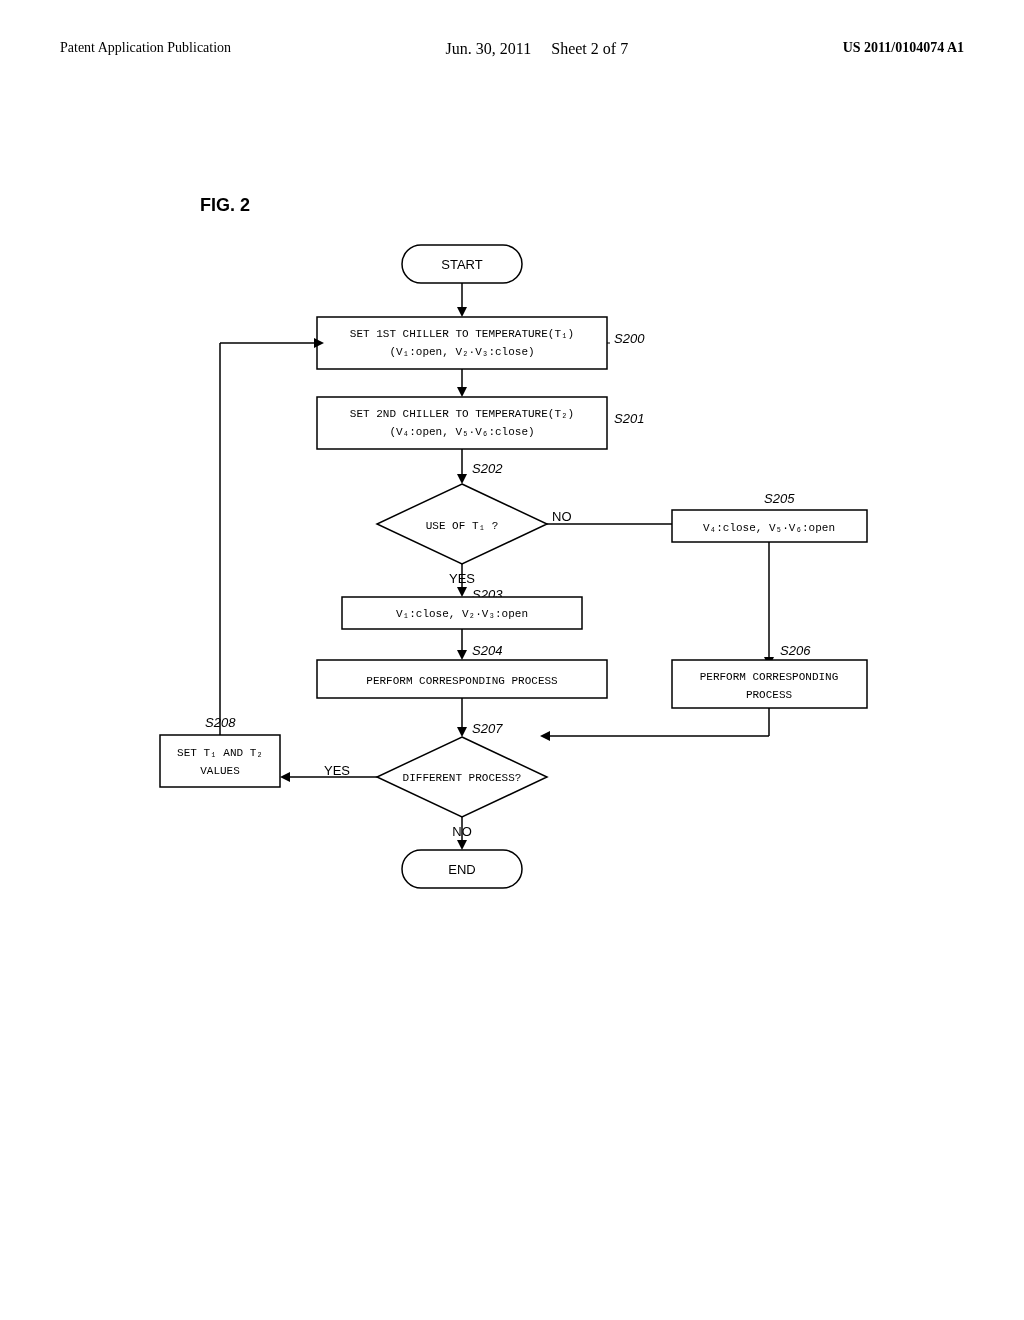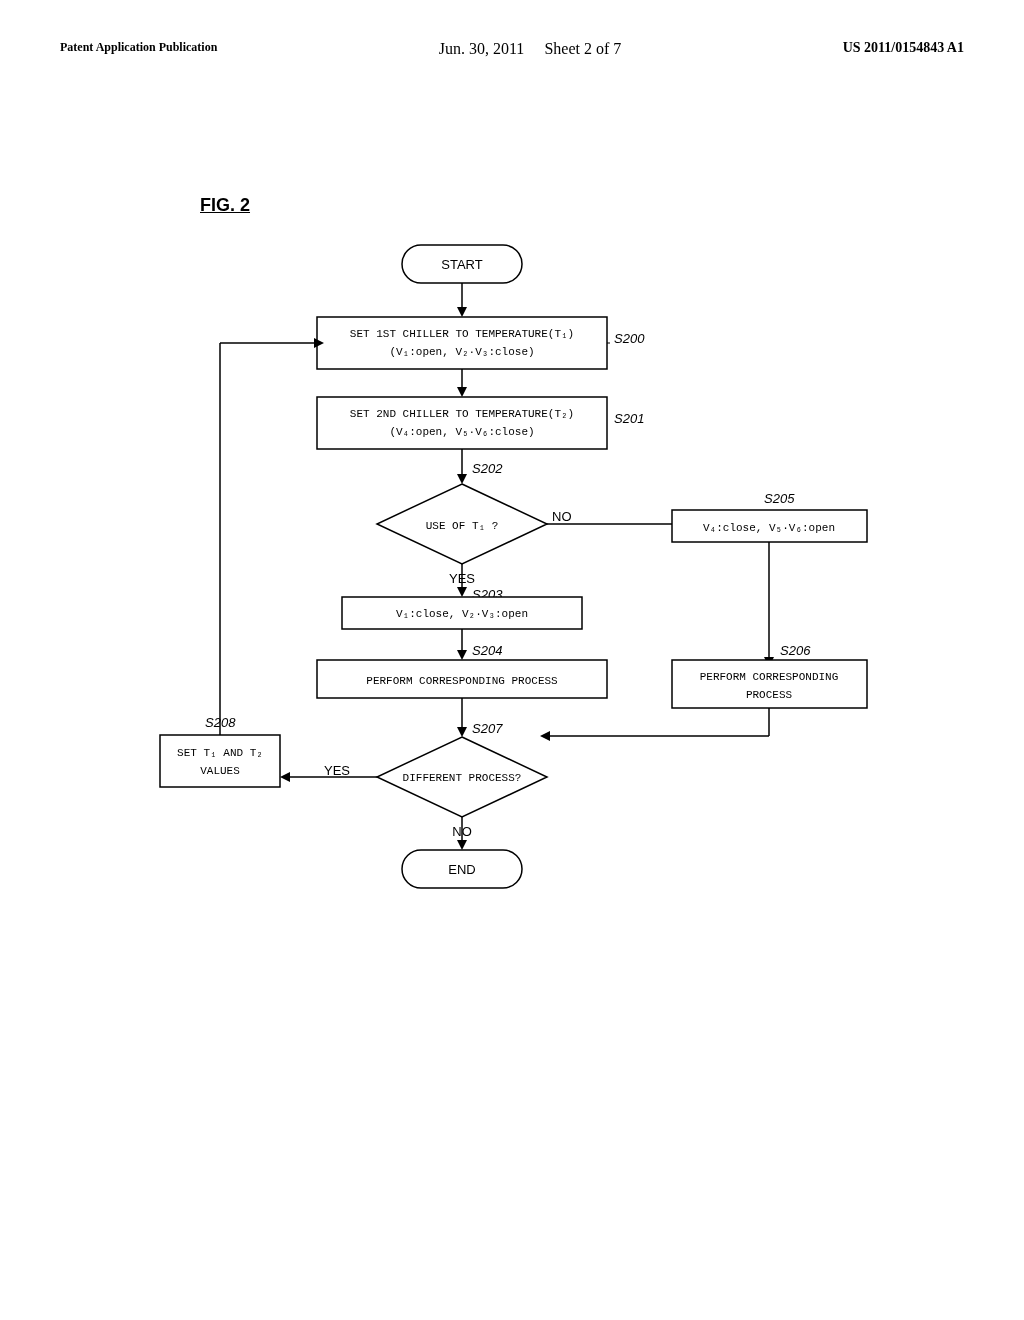--- a/index.html
+++ b/index.html
@@ -21,42 +21,41 @@
 
     .header {
       display: flex;
       justify-content: space-between;
       align-items: flex-start;
       padding: 40px 60px 20px 60px;
       font-size: 14px;
     }
 
     .header-left {
-      font-weight: bold;
-      font-size: 12px;
+      font-weight: normal;
+      font-size: 14px;
     }
 
     .header-center {
       font-size: 16px;
       text-align: center;
     }
 
     .header-right {
       font-size: 14px;
       font-weight: bold;
     }
 
     .fig-label {
       font-size: 18px;
       font-weight: bold;
       position: absolute;
       left: 200px;
       top: 195px;
       font-family: Arial, sans-serif;
-      text-decoration: underline;
     }
 
     
     .flowchart-svg {
       display: block;
       margin: 0 auto;
     }
   </style>
 </head>
 <body>
@@ -65,21 +64,21 @@
 
   <div class="header">
     <div class="header-left">
       <span>Patent Application Publication</span>
     </div>
     <div class="header-center">
       <span>Jun. 30, 2011</span>&nbsp;&nbsp;&nbsp;&nbsp;
       <span>Sheet 2 of 7</span>
     </div>
     <div class="header-right">
-      <span>US 2011/0154843 A1</span>
+      <span>US 2011/0104074 A1</span>
     </div>
   </div>
 
   <div class="fig-label">FIG. 2</div>
 
   <svg class="flowchart-svg" width="760" height="900" style="position:absolute; top:225px; left:132px;" viewBox="0 0 760 900">
 
     <rect x="270" y="20" width="120" height="38" rx="19" ry="19" fill="white" stroke="black" stroke-width="1.5"></rect>
     <text x="330" y="44" text-anchor="middle" font-family="Arial,sans-serif" font-size="13" font-weight="normal">START</text>
 

